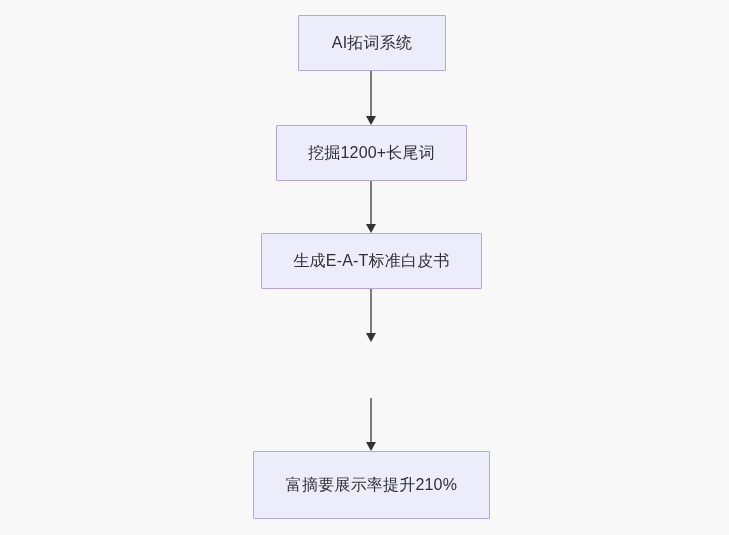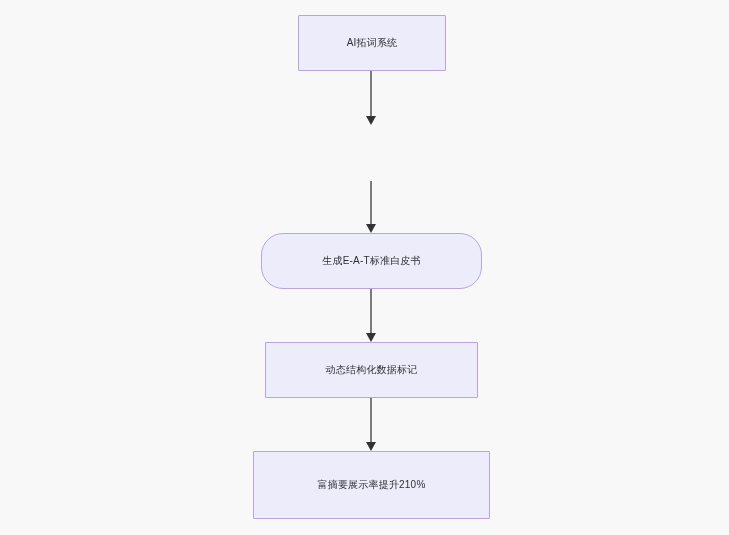--- a/index.html
+++ b/index.html
@@ -23,21 +23,21 @@
     position: absolute;
     box-sizing: border-box;
     background: #ececfa;
     border: 1.3px solid #b8a5dd;
     border-radius: 1px;
     display: flex;
     align-items: center;
     justify-content: center;
   }
   .node-label {
-    font-size: 10px;
+    font-size: 16px;
     color: #2f2f35;
     line-height: 1.2;
     letter-spacing: 0.2px;
     white-space: nowrap;
     text-align: center;
   }
   .edge {
     position: absolute;
     pointer-events: none;
   }
@@ -83,26 +83,26 @@
 
   <div class="edge" style="left:361px; top:398px; width:20px; height:53px;">
     <div class="edge-line" style="height:44px;"></div>
     <div class="edge-head"></div>
   </div>
 
   <div class="node" style="left:298px; top:15px; width:148px; height:56px;">
     <span class="node-label">AI拓词系统</span>
   </div>
 
+  <div class="node" style="left:276px; top:125px; width:191px; height:56px;">
+    <span class="node-label">挖掘1200+长尾词</span>
+  </div>
 
-  <div class="node" style="left:261px; top:233px; width:221px; height:56px;border-radius:22px;">
+  <div class="node" style="left:261px; top:233px; width:221px; height:56px;">
     <span class="node-label">生成E-A-T标准白皮书</span>
   </div>
 
-  <div class="node" style="left:265px; top:342px; width:213px; height:56px;">
-    <span class="node-label">动态结构化数据标记</span>
-  </div>
 
   <div class="node" style="left:253px; top:451px; width:237px; height:68px;">
     <span class="node-label">富摘要展示率提升210%</span>
   </div>
 
 </div>
 
 </body></html>

